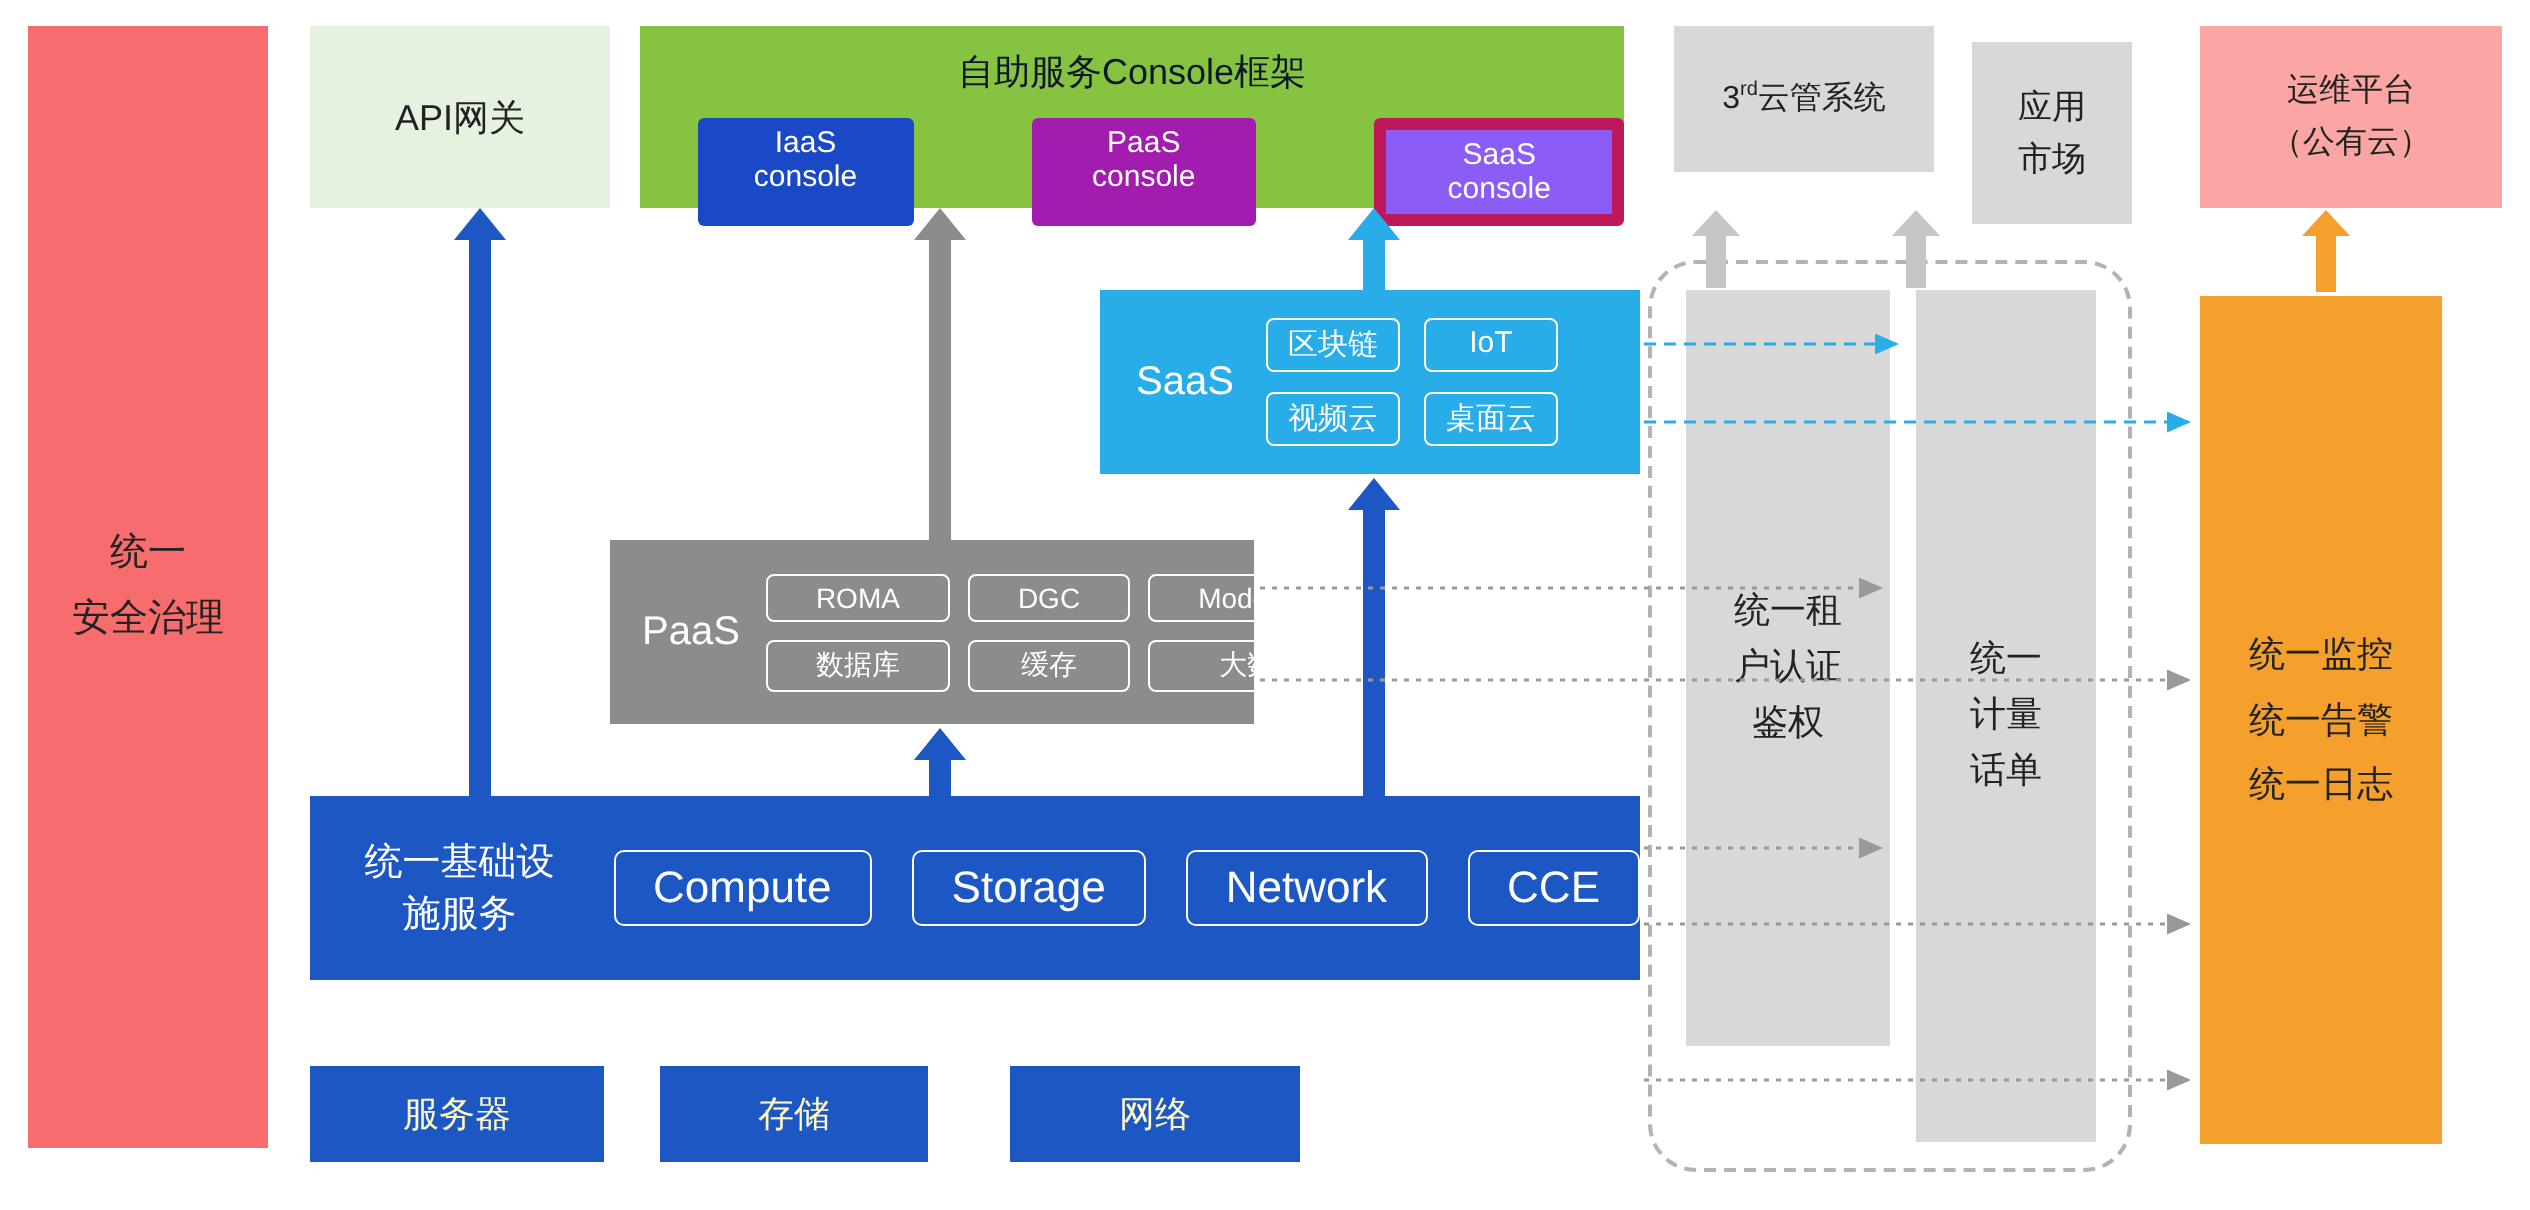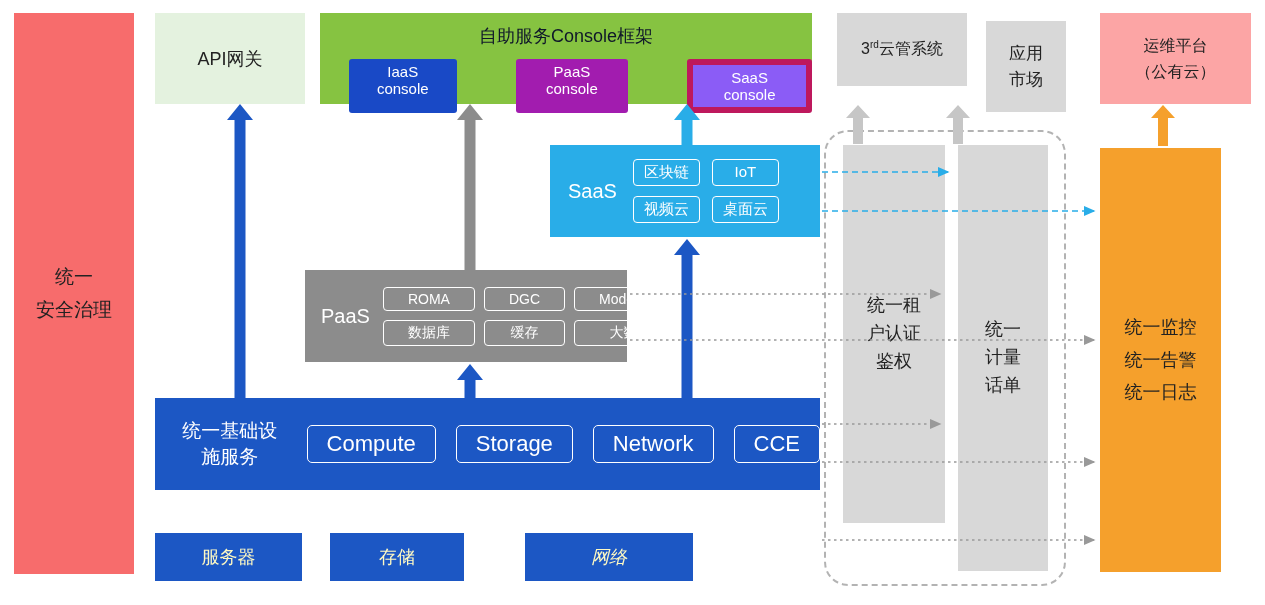--- a/index.html
+++ b/index.html
@@ -35,21 +35,21 @@
   .chip-grid-3 { display:grid; grid-template-columns:auto auto auto; gap:9px 9px; }
   .chip-row { display:flex; gap:20px; }
   .chip { border:1.5px solid #fff; border-radius:4px; color:#fff; font-size:15px; padding:3px 10px; text-align:center; }
   .paas-box .chip { font-size:14px; padding:3px 24px; }
   .iaas-box .chip { font-size:22px; padding:5px 19px; border-radius:5px; }
 
   
   .res { top:515px; height:48px; background:#1C57C4; color:#fef9c3; font-size:18px;margin-top:18px; }
   .res-0 { left:155px; width:147px; }
   .res-1 { left:330px; width:134px; }
-  .res-2 { left:525px; width:168px;font-style:italic; }
+  .res-2 { left:505px; width:145px; }
   .res-3 { left:680px; width:140px; }
 
   
   .dashed-box { left:824px; top:130px; width:242px; height:456px; border:2px dashed #B3B3B3; border-radius:24px; }
   .auth-bar { left:843px; top:145px; width:102px; height:378px; background:#D8D8D8; color:#222; font-size:18px; line-height:1.55; }
   .billing-bar { left:958px; top:145px; width:90px; height:426px; background:#D8D8D8; color:#222; font-size:18px; line-height:1.55; }
   .monitor-bar { left:1100px; top:148px; width:121px; height:424px; background:#F5A02C; color:#222; font-size:18px; line-height:1.8; }
 
   .overlay { position:absolute; left:0; top:0; width:1265px; height:605px; pointer-events:none; }
 </style>

